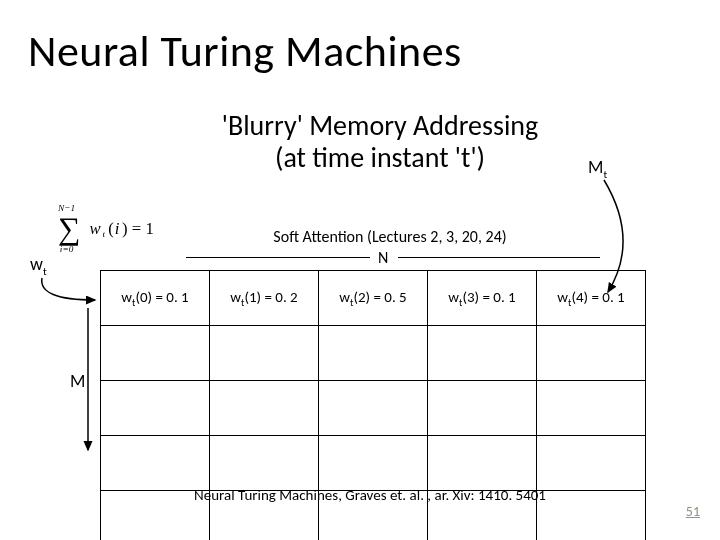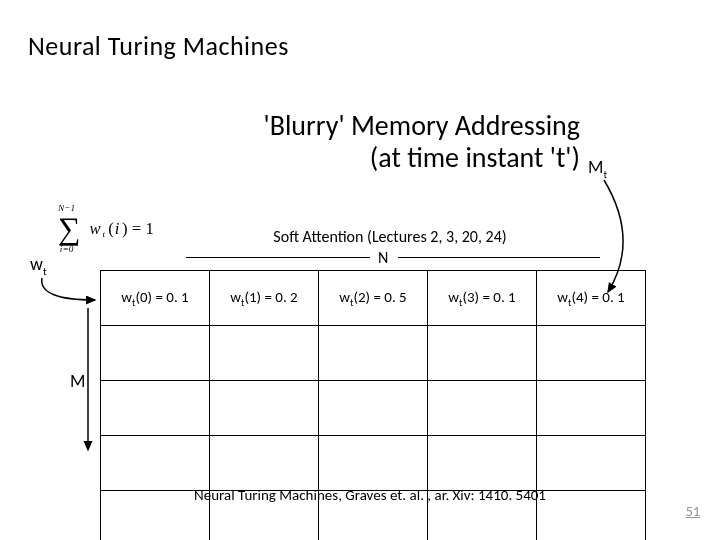--- a/index.html
+++ b/index.html
@@ -13,30 +13,30 @@
     position: relative;
   }
   .slide {
     position: relative;
     width: 720px;
     height: 540px;
   }
   .title {
     position: absolute;
     left: 28px;
-    top: 30px;
-    font-size: 26px;
+    top: 24px;
+    font-size: 44px;
     letter-spacing: 0.5px;
   }
   .subtitle {
     position: absolute;
     left: 180px;
     top: 110px;
     width: 400px;
-    text-align: right;
+    text-align: center;
     font-size: 28px;
     line-height: 1.15;
   }
   .mt-label {
     position: absolute;
     left: 588px;
     top: 156px;
     font-size: 18px;
   }
   .mt-label sub { font-size: 11px; }

